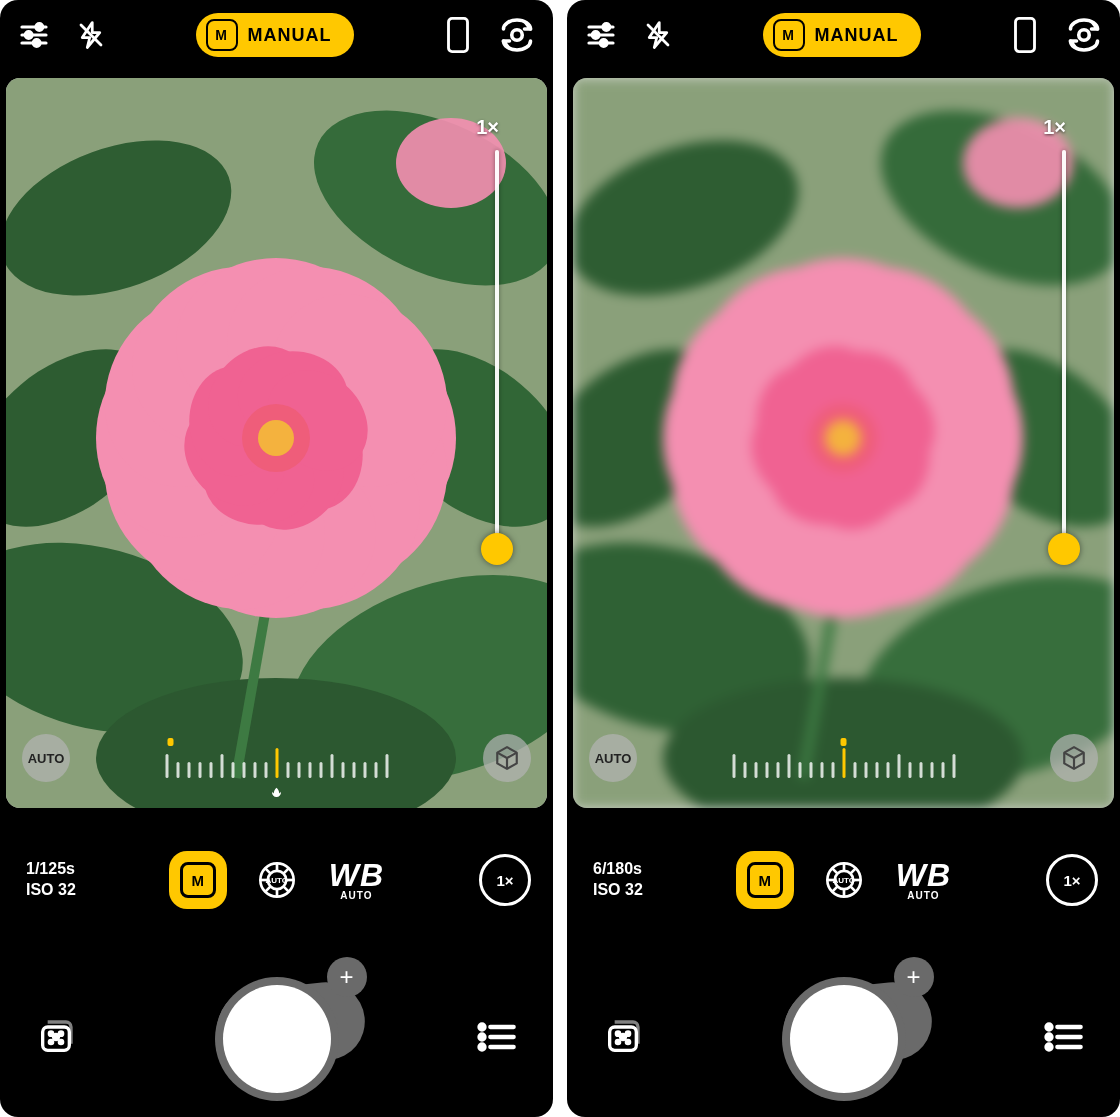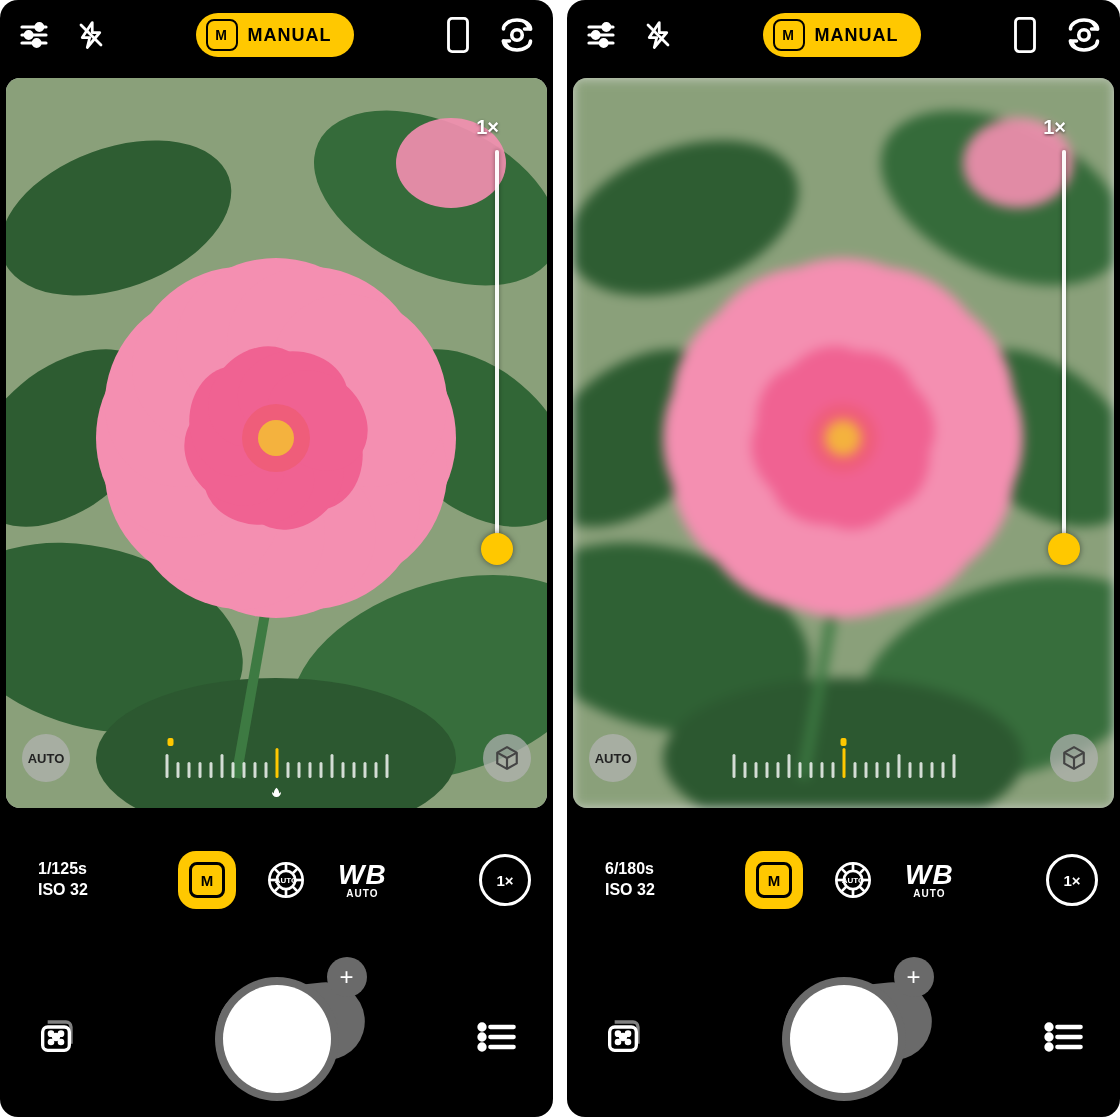--- a/index.html
+++ b/index.html
@@ -24,28 +24,28 @@
   .cube-badge{position:absolute;right:22px;top:734px;background:rgba(180,180,180,.7);border-radius:50%;width:48px;height:48px;display:flex;align-items:center;justify-content:center}
   .ruler{position:absolute;left:50%;top:738px;transform:translateX(-50%);display:flex;flex-direction:column;align-items:center;gap:4px}
   .ruler-ticks{display:flex;gap:8px;align-items:flex-end}
   .tick{width:3px;background:rgba(255,255,255,.8);border-radius:2px}
   .tick.major{height:24px}
   .tick.minor{height:16px}
   .tick.center{height:30px;background:#ffc800}
   .ruler-indicator{width:6px;height:8px;background:#ffc800;border-radius:2px;margin-bottom:-2px}
   .macro-icon{margin-top:4px;color:#fff}
   
-  .controls{position:absolute;top:840px;left:16px;right:0;height:80px;display:flex;align-items:center;justify-content:space-between;padding:0 22px}
+  .controls{position:absolute;top:840px;left:4px;right:0;height:80px;display:flex;align-items:center;justify-content:space-between;padding:0 22px}
   .readout{color:#fff;font-weight:700;font-size:16px;line-height:1.3}
   .ctrl-icons{display:flex;align-items:center;gap:32px}
   .pill-m{width:54px;height:54px;border-radius:16px;background:#ffc800;display:flex;align-items:center;justify-content:center;box-shadow:0 0 0 2px #ffc800}
   .pill-m-inner{width:30px;height:30px;border:3px solid #000;border-radius:8px;display:flex;align-items:center;justify-content:center;font-weight:900;color:#000;font-size:15px}
   .ctrl-btn{width:46px;height:46px;border-radius:50%;border:3px solid #fff;display:flex;align-items:center;justify-content:center;color:#fff;font-weight:800;font-size:15px}
   .wb{color:#fff;font-style:italic;font-weight:800;text-align:center;line-height:1}
-  .wb .wb-main{font-size:28px;letter-spacing:1px}
+  .wb .wb-main{font-size:32px;letter-spacing:1px}
   .wb .wb-sub{font-size:10px;letter-spacing:1px;font-style:normal}
   .one-x{font-style:normal}
   
   .shutterrow{position:absolute;bottom:24px;left:0;right:0;display:flex;align-items:center;justify-content:space-between;padding:0 36px}
   .shutter-wrap{position:relative;display:flex;align-items:center}
   .shutter-blob{position:absolute;left:-6px;width:148px;height:78px;background:#6a6a6a;border-radius:60px;transform:translateY(-14px) rotate(-6deg)}
   .shutter-plus{position:absolute;right:-36px;top:-28px;width:40px;height:40px;border-radius:50%;background:#6a6a6a;display:flex;align-items:center;justify-content:center;color:#fff;font-size:24px;font-weight:400}
   .shutter{position:relative;width:108px;height:108px;border-radius:50%;background:#fff;box-shadow:0 0 0 8px #6a6a6a}
   .gallery-icon,.list-icon{color:#fff}
 </style>

